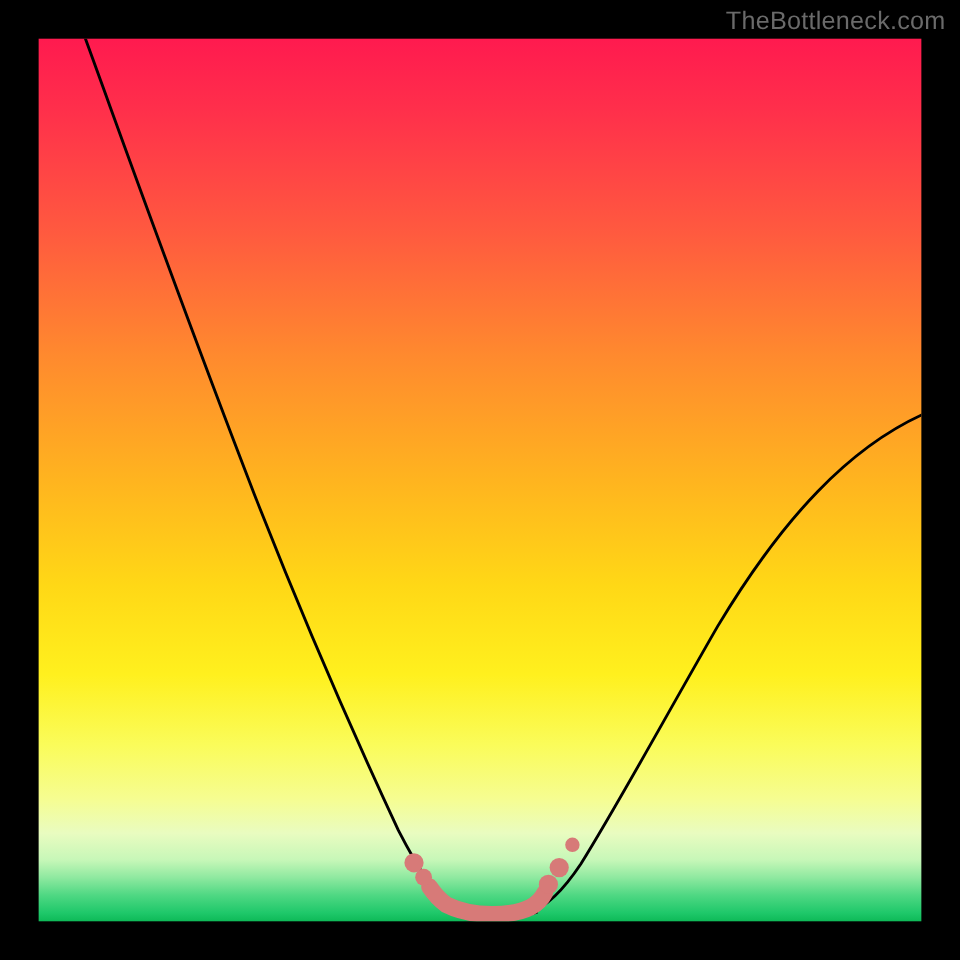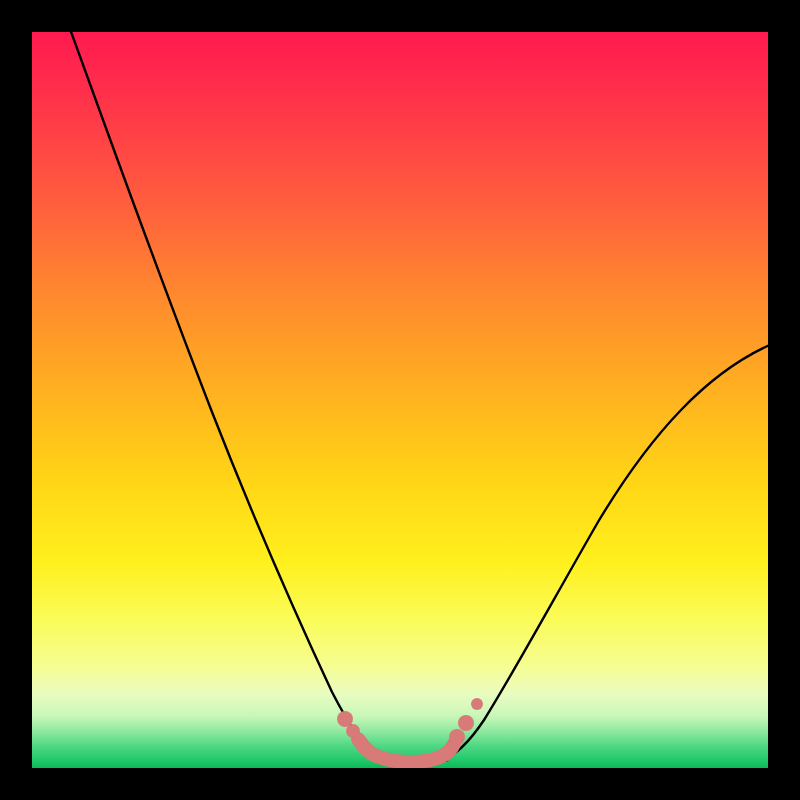--- a/index.html
+++ b/index.html
@@ -74,20 +74,21 @@
     fill: none;
     stroke: #d77a78;
     stroke-width: 14;
     stroke-linecap: round;
   }
 </style>
 </head>
 <body>
 
 <div class="stage">
+  <div class="watermark">TheBottleneck.com</div>
 
   <div class="plot">
     <div class="gradient"></div>
 
     <svg class="curve" viewBox="0 0 736 736" preserveAspectRatio="none">
 
       <path class="curve-path" d="M34,-14
                C72,90 118,220 180,380
                C230,508 272,600 300,660
                C318,695 332,715 344,724

